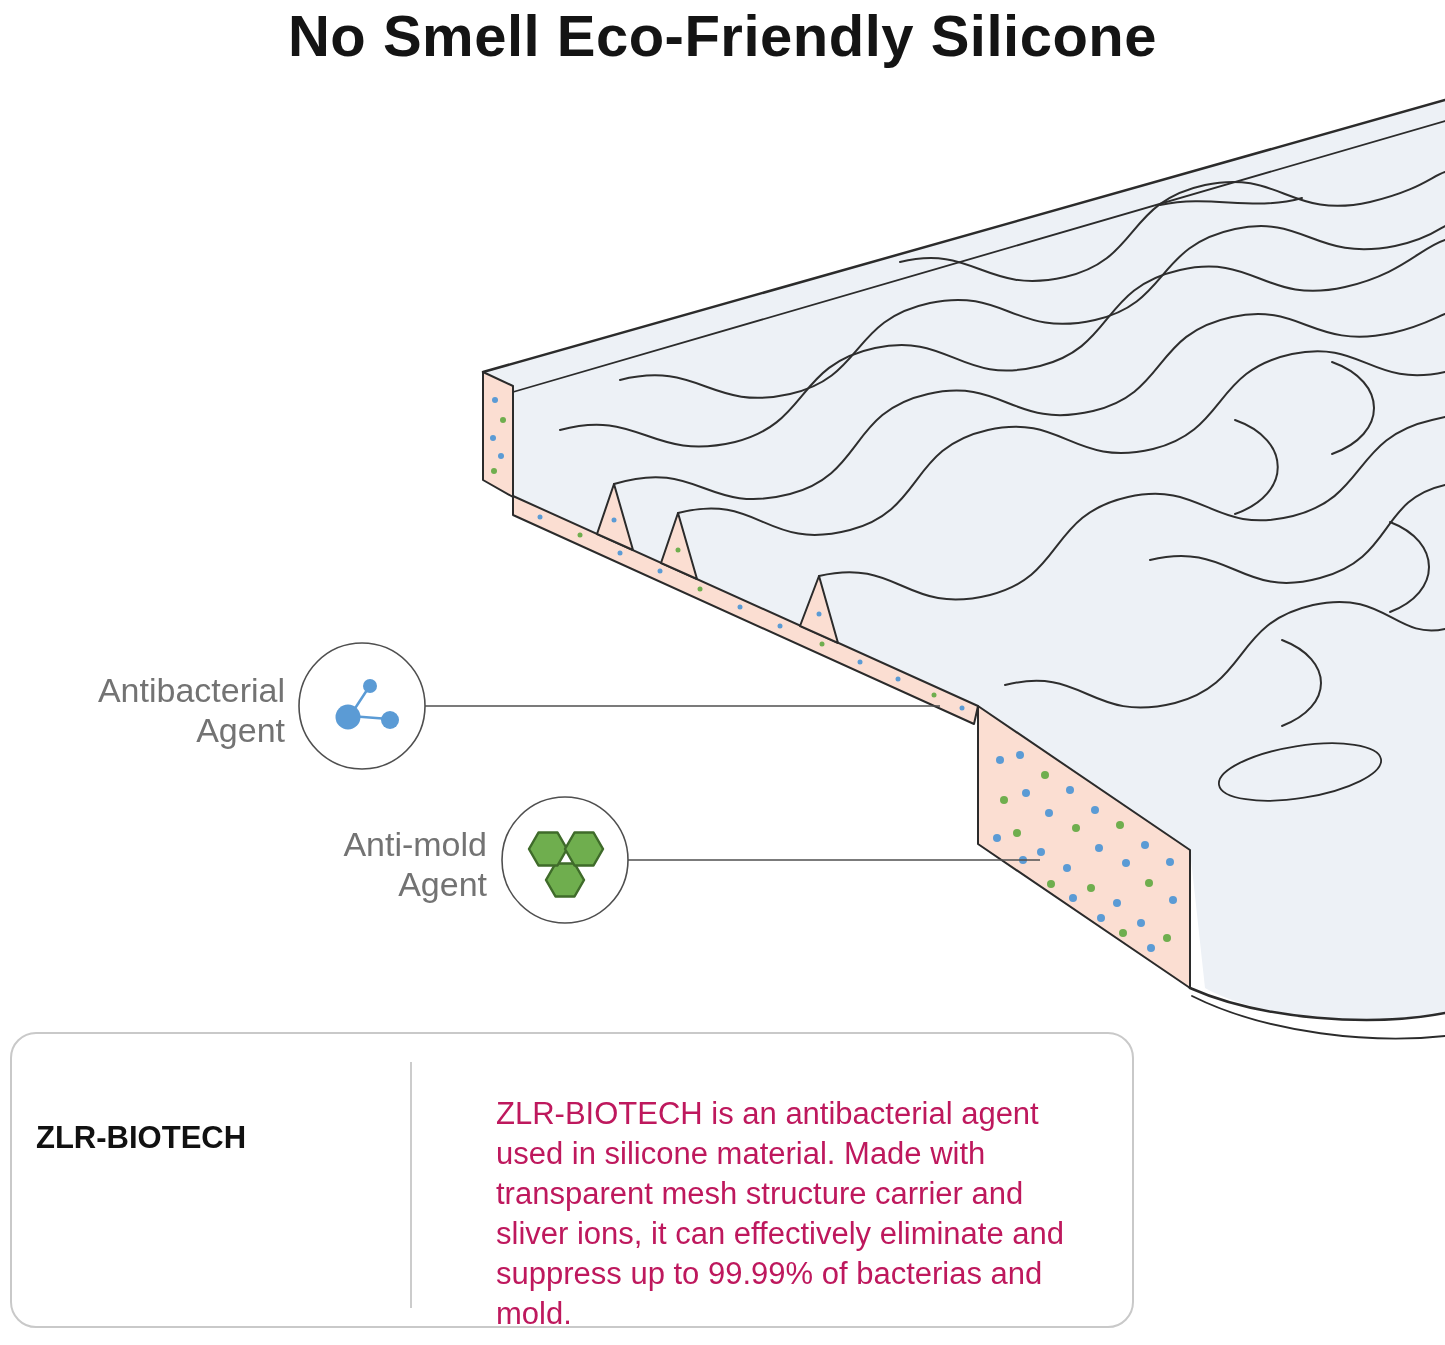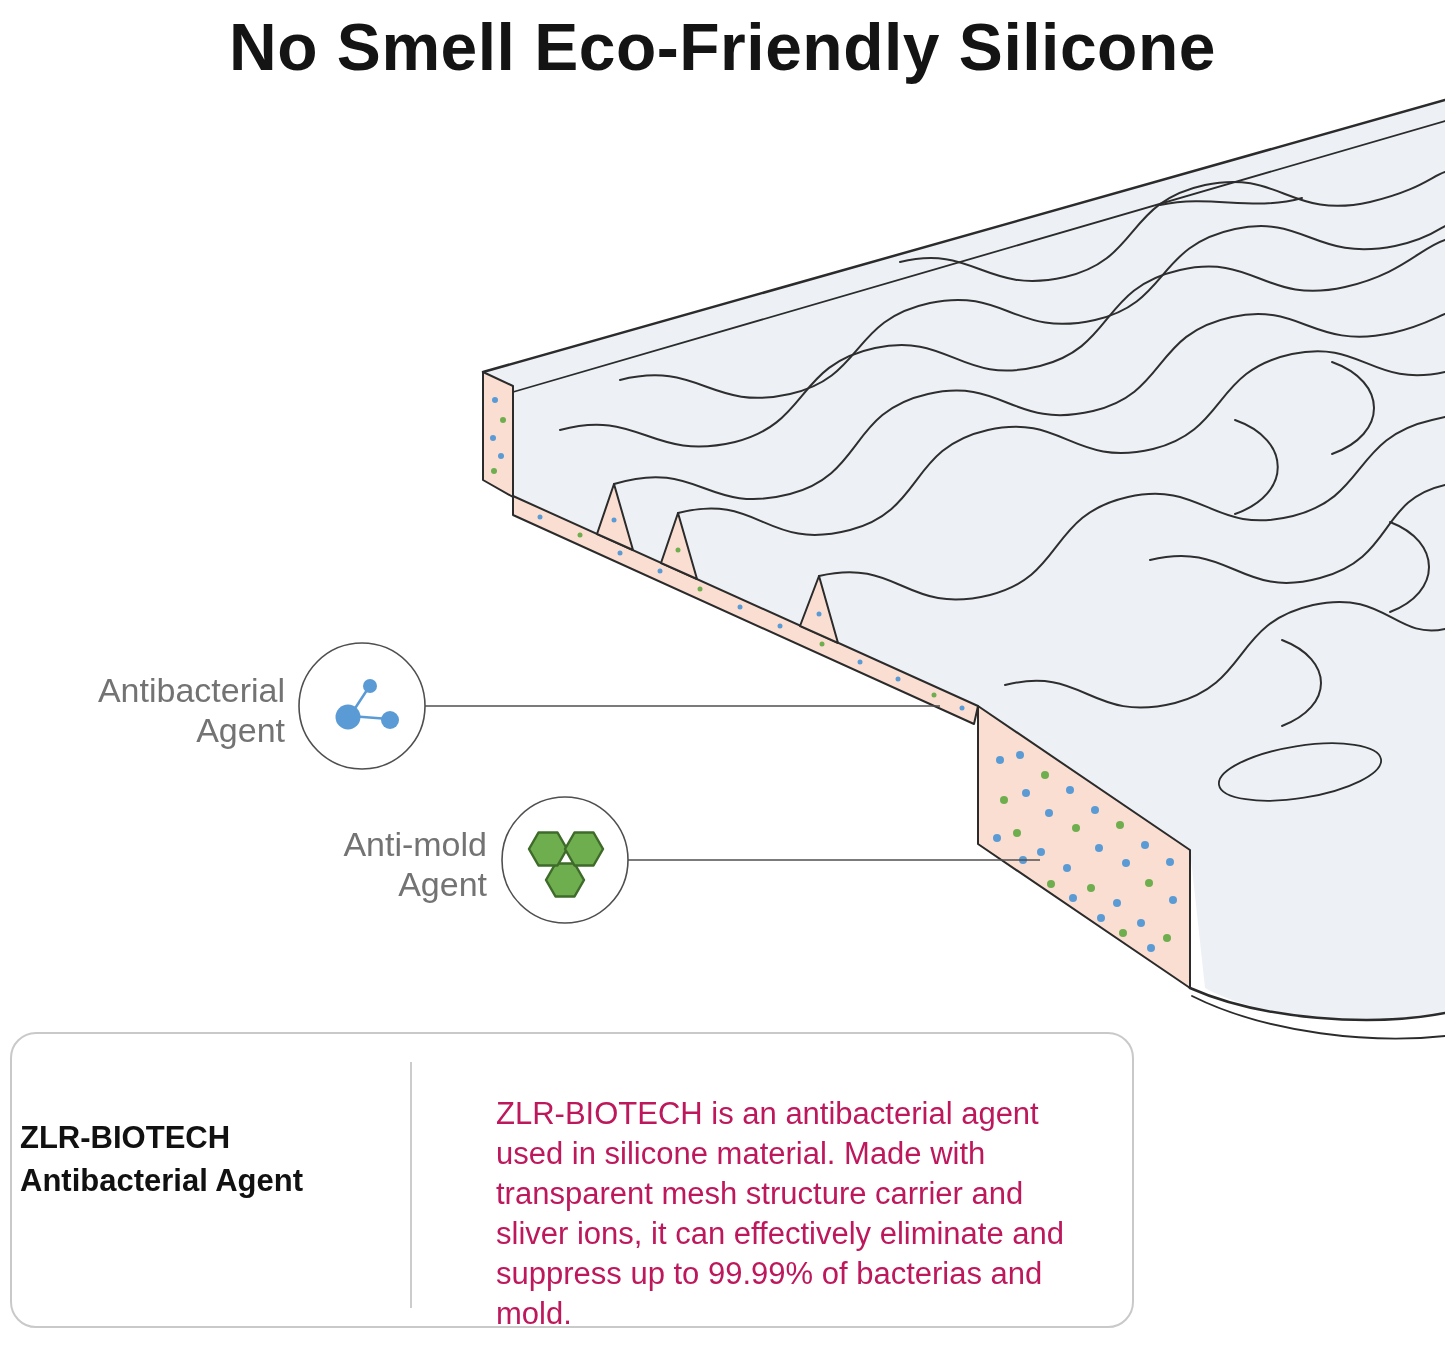--- a/index.html
+++ b/index.html
@@ -1,22 +1,22 @@
 <!DOCTYPE html>
 <html><head>
 <meta charset="utf-8">
 <style>
   html,body{margin:0;padding:0;}
   body{
     width:1445px;height:1345px;position:relative;background:#ffffff;
     font-family:"Liberation Sans", sans-serif;overflow:hidden;
   }
   .title{
-    position:absolute;top:11px;left:0;width:1445px;margin:0;
-    text-align:center;font-size:66px;font-weight:bold;color:#141414;
+    position:absolute;top:4px;left:0;width:1445px;margin:0;
+    text-align:center;font-size:58px;font-weight:bold;color:#141414;
     line-height:1.12;letter-spacing:0.5px;
   }
   .illustration{position:absolute;left:0;top:0;width:1445px;height:1345px;}
   .surface{stroke:none;}
   .edge{fill:none;stroke:#2b2b2b;stroke-width:2.5;stroke-linecap:round;}
   .thin{stroke-width:1.8;}
   .ridges path{fill:none;stroke:#2e2e2e;stroke-width:2;stroke-linecap:round;}
   .outlined{stroke:#2b2b2b;stroke-width:2;stroke-linejoin:round;}
   .dot-b{fill:#5b9bd5;}
   .dot-g{fill:#6fae4e;}
@@ -28,21 +28,21 @@
   .callout-label{
     position:absolute;text-align:right;font-size:34px;color:#737373;line-height:40px;
   }
   .label-antibacterial{left:40px;top:670px;width:245px;}
   .label-antimold{left:280px;top:824px;width:207px;}
   .infobox{
     position:absolute;left:10px;top:1032px;width:1124px;height:296px;
     background:#ffffff;border:2px solid #c9c9c9;border-radius:26px;box-sizing:border-box;
   }
   .infobox-heading{
-    position:absolute;left:20px;top:1116px;font-size:31px;font-weight:bold;
+    position:absolute;left:36px;top:1116px;font-size:31px;font-weight:bold;
     color:#111111;line-height:43px;
   }
   .infobox-divider{
     position:absolute;left:410px;top:1062px;width:2px;height:246px;background:#cccccc;
   }
   .infobox-body{
     position:absolute;left:488px;top:1086px;width:608px;margin:8px;
     font-size:31px;line-height:40px;color:#be185d;
   }
 </style>
@@ -174,16 +174,15 @@
   <div>Agent</div>
 </div>
 <div class="callout-label label-antimold">
   <div>Anti-mold</div>
   <div>Agent</div>
 </div>
 
 <div class="infobox"></div>
 <div class="infobox-heading">
   <div>ZLR-BIOTECH</div>
-  <div>Antibacterial Agent</div>
 </div>
 <div class="infobox-divider"></div>
 <p class="infobox-body">ZLR-BIOTECH is an antibacterial agent used in silicone material. Made with transparent mesh structure carrier and sliver ions, it can effectively eliminate and suppress up to 99.99% of bacterias and mold.</p>
 
 </body></html>

